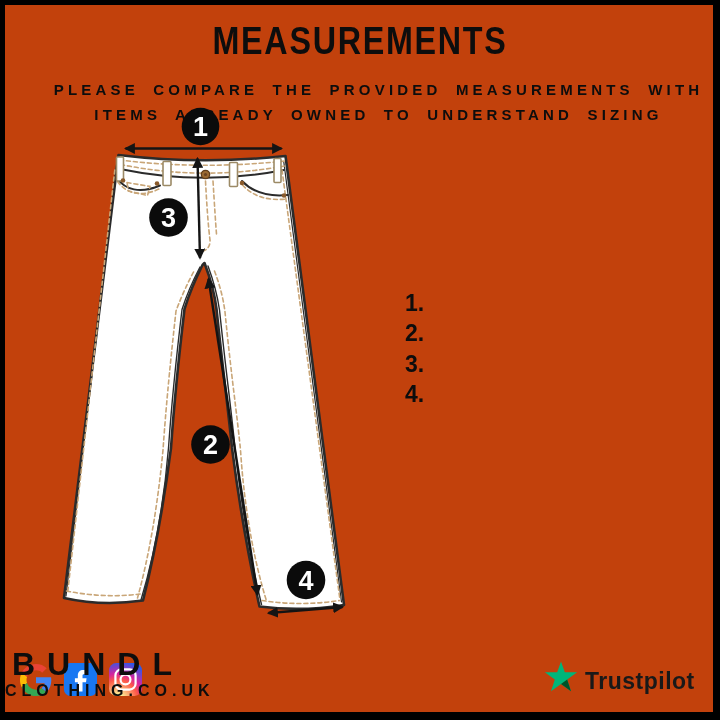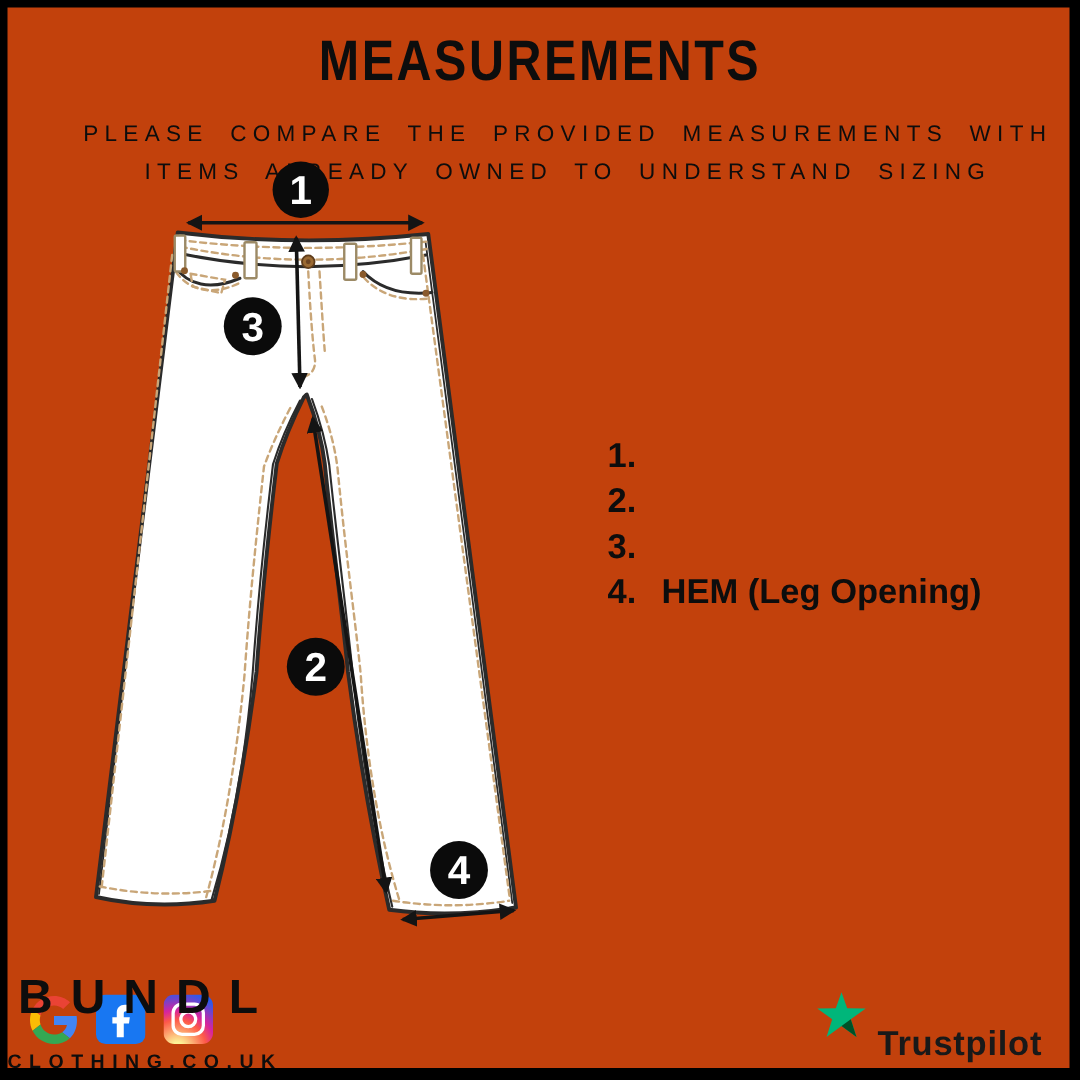--- a/index.html
+++ b/index.html
@@ -8,40 +8,40 @@
     font-family:"Liberation Sans",sans-serif;color:#0d0d0d;overflow:hidden;
     margin:0 auto;
   }
   .frame{position:absolute;inset:0;border-style:solid;border-color:#000;
     border-width:5px 7px 8px 5px;pointer-events:none;z-index:60;}
   
   .title{position:absolute;top:20px;left:0;right:0;text-align:center;
     font-size:38px;font-weight:700;letter-spacing:2px;
     transform:scaleX(.85);white-space:nowrap;}
   .subtitle{position:absolute;top:77px;left:0;right:0;text-align:center;
-    font-size:15px;font-weight:400;letter-spacing:4.2px;word-spacing:6px;
+    font-size:15px;font-weight:700;letter-spacing:4.2px;word-spacing:6px;
     line-height:25px;white-space:nowrap;padding-left:37px;}
   
   .diagram{position:absolute;left:0;top:0;width:720px;height:720px;}
   .stitch{stroke:#C9A678;stroke-width:1.6;fill:none;stroke-dasharray:4 3;stroke-linecap:round;}
   .seam{stroke:#2b2b2b;fill:none;stroke-linecap:round;}
   .marker-num{font-family:"Liberation Sans",sans-serif;font-weight:700;font-size:27px;fill:#ffffff;}
   
   .legend{position:absolute;left:405px;top:288px;font-size:23px;font-weight:700;
     line-height:30.3px;}
   .legend-row{display:flex;}
   .legend-row .num{width:36px;flex:0 0 36px;}
   .legend-row .lab{white-space:nowrap;}
   
   .social{position:absolute;left:20px;top:663px;display:flex;align-items:center;gap:12px;}
   .brand{position:absolute;left:0;right:0;top:648px;text-align:left;}
   .brand-name{font-size:32px;font-weight:700;letter-spacing:12px;padding-left:12px;line-height:32px;}
-  .brand-domain{font-size:13px;font-weight:700;letter-spacing:5px;padding-left:5px;margin-top:20px;}
+  .brand-domain{font-size:16px;font-weight:700;letter-spacing:5px;padding-left:5px;margin-top:2px;}
   .trustpilot{position:absolute;left:544px;top:661px;display:flex;align-items:flex-start;gap:7px;}
-  .tp-label{font-size:23px;font-weight:700;color:#191919;letter-spacing:.5px;margin-top:23px;line-height:23px;}
+  .tp-label{font-size:23px;font-weight:700;color:#191919;letter-spacing:.5px;margin-top:9px;line-height:23px;}
 </style>
 </head>
 <body>
 
 <div class="page">
 
   <div class="title">MEASUREMENTS</div>
   <div class="subtitle">
     <div>PLEASE COMPARE THE PROVIDED MEASUREMENTS WITH</div>
     <div>ITEMS ALREADY OWNED TO UNDERSTAND SIZING</div>
@@ -133,21 +133,20 @@
       <span class="num">1.</span>
     </div>
     <div class="legend-row">
       <span class="num">2.</span>
     </div>
     <div class="legend-row">
       <span class="num">3.</span>
     </div>
     <div class="legend-row">
       <span class="num">4.</span>
-      <span class="lab">HEM (Leg Opening)</span>
     </div>
   </div>
 
   <div class="social">
     <svg width="32" height="32" viewBox="0 0 48 48">
       <path d="M24 9.5c3.54 0 6.71 1.22 9.21 3.6l6.85-6.85C35.9 2.38 30.47 0 24 0 14.62 0 6.51 5.38 2.56 13.22l7.98 6.19C12.43 13.72 17.74 9.5 24 9.5z" fill="#EA4335"></path>
       <path d="M46.98 24.55c0-1.57-.15-3.09-.38-4.55H24v9.02h12.94c-.58 2.96-2.26 5.48-4.78 7.18l7.73 6c4.51-4.18 7.09-10.36 7.09-17.65z" fill="#4285F4"></path>
       <path d="M10.53 28.59c-.48-1.45-.76-2.99-.76-4.59s.27-3.14.76-4.59l-7.98-6.19C.92 16.46 0 20.12 0 24c0 3.88.92 7.54 2.56 10.78l7.97-6.19z" fill="#FBBC05"></path>
       <path d="M24 48c6.48 0 11.93-2.13 15.89-5.81l-7.73-6c-2.15 1.45-4.92 2.3-8.16 2.3-6.26 0-11.57-4.22-13.47-9.91l-7.98 6.19C6.51 42.62 14.62 48 24 48z" fill="#34A853"></path>
     </svg>

